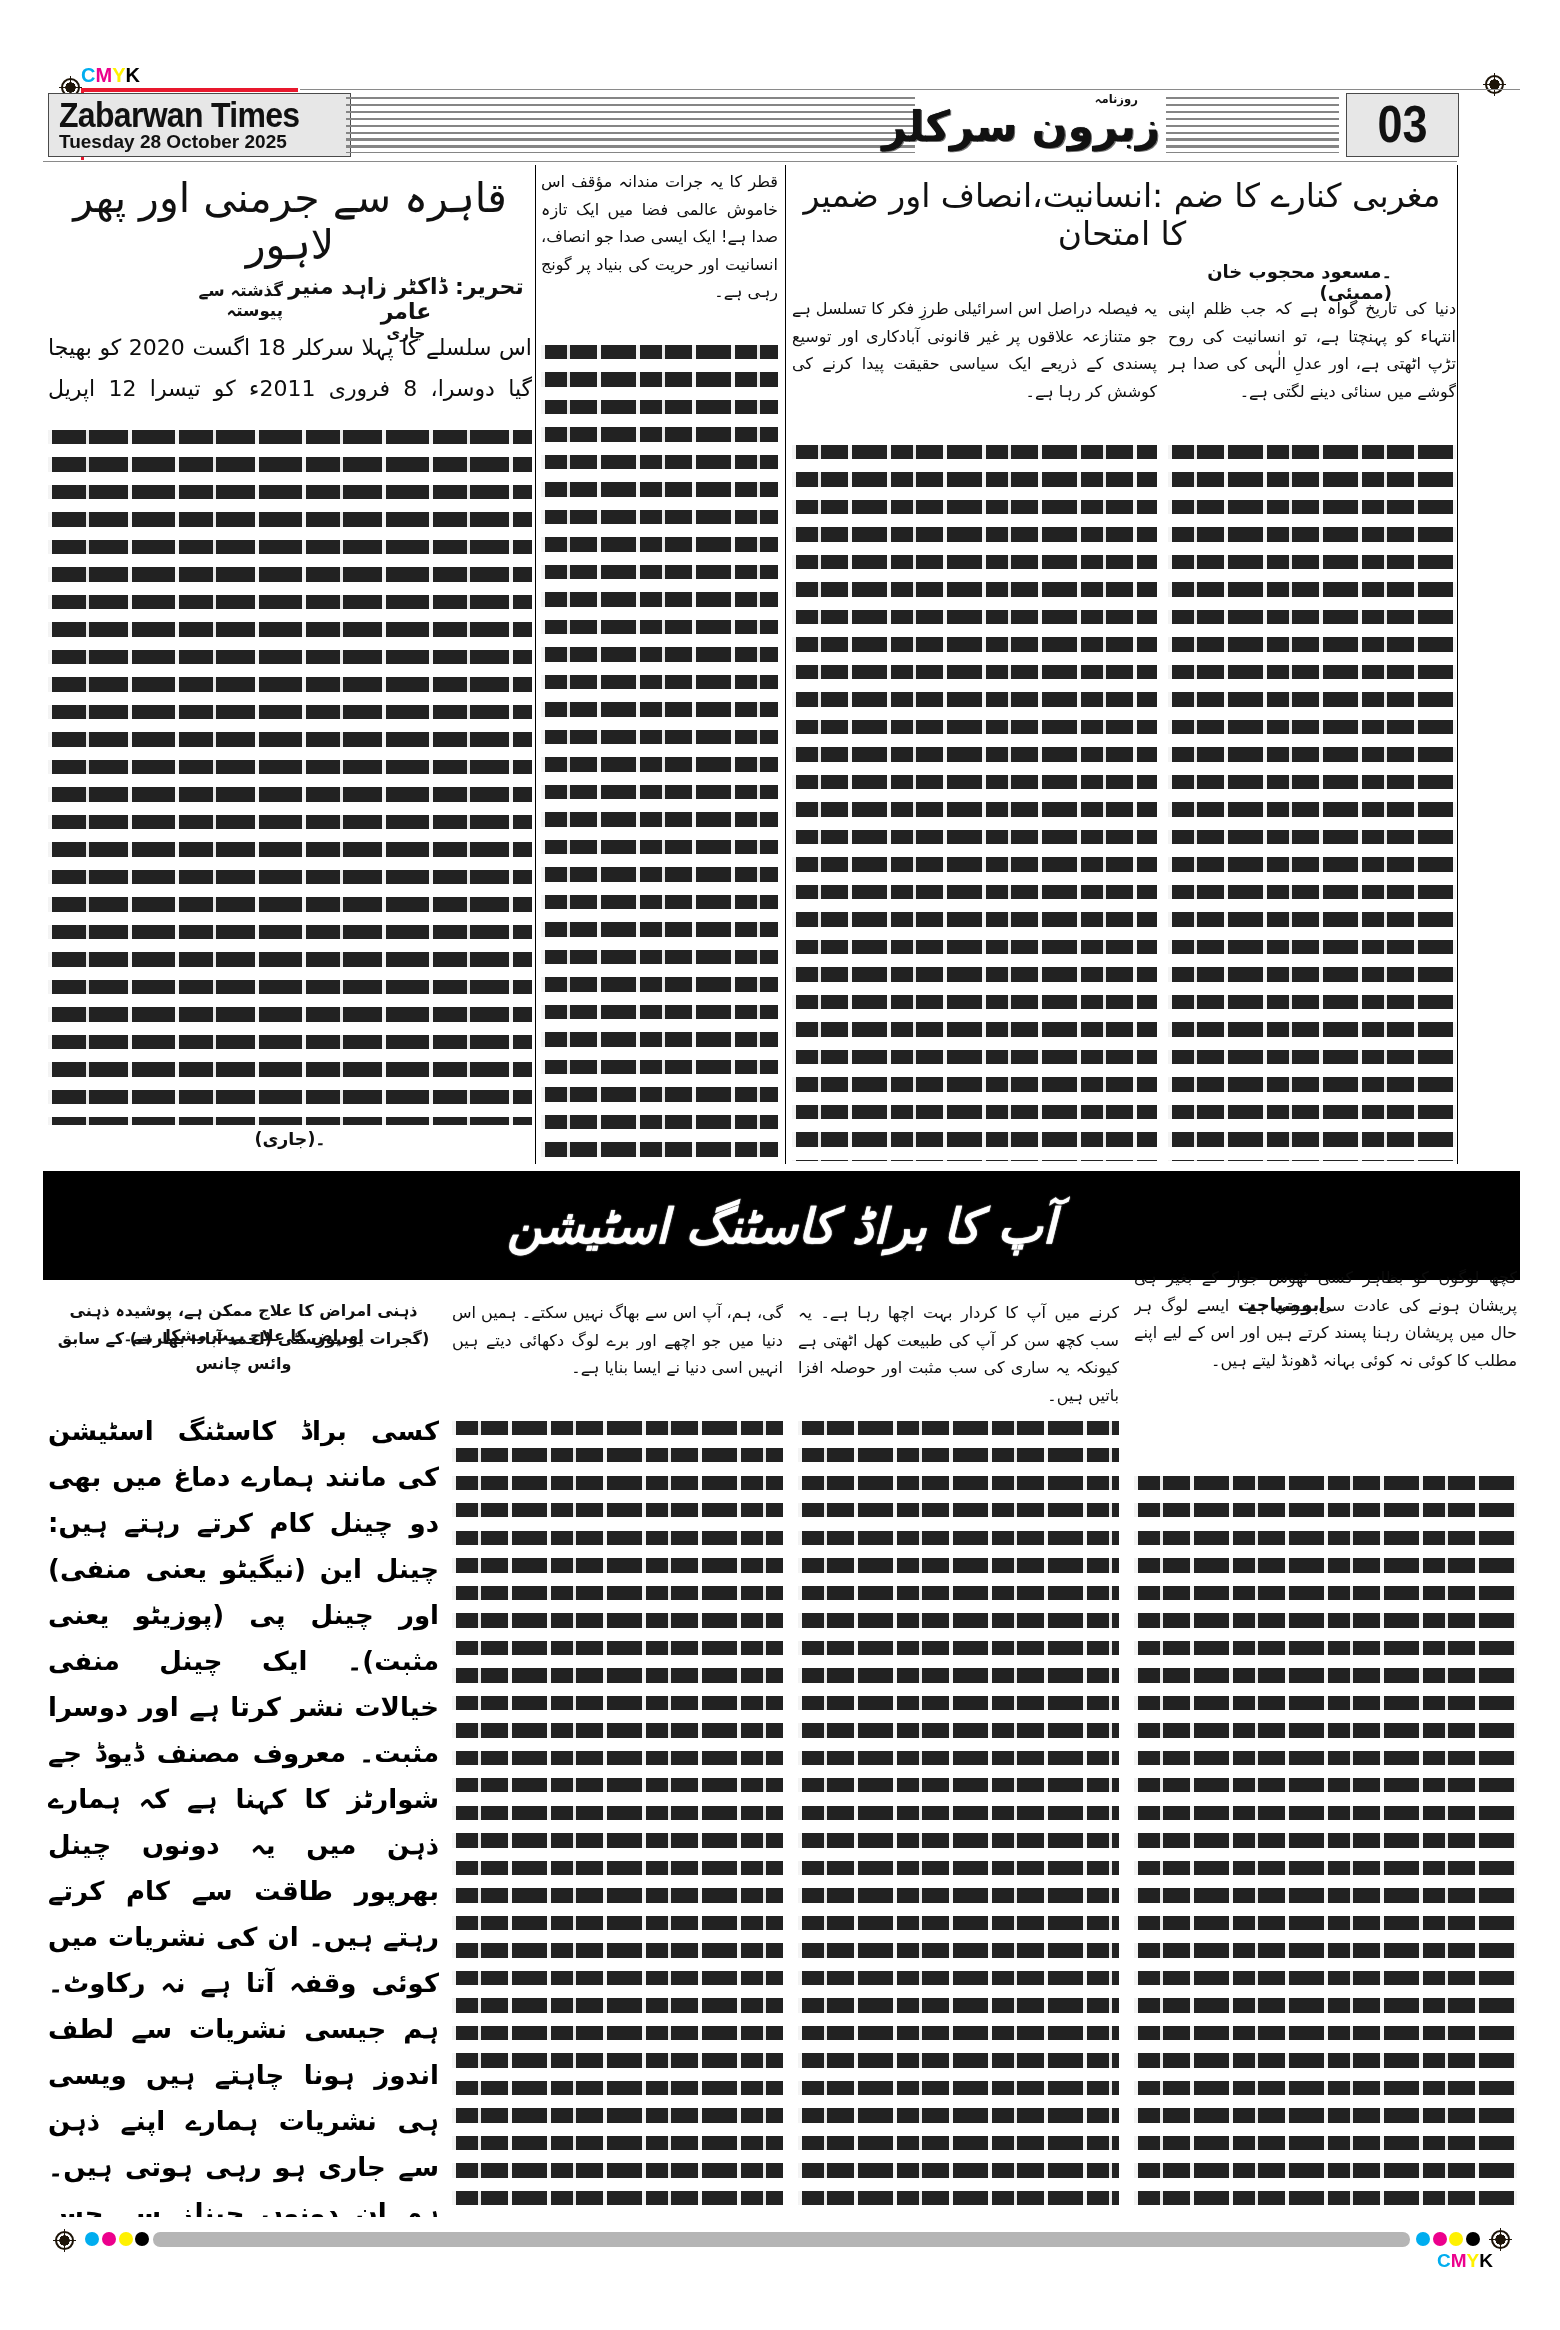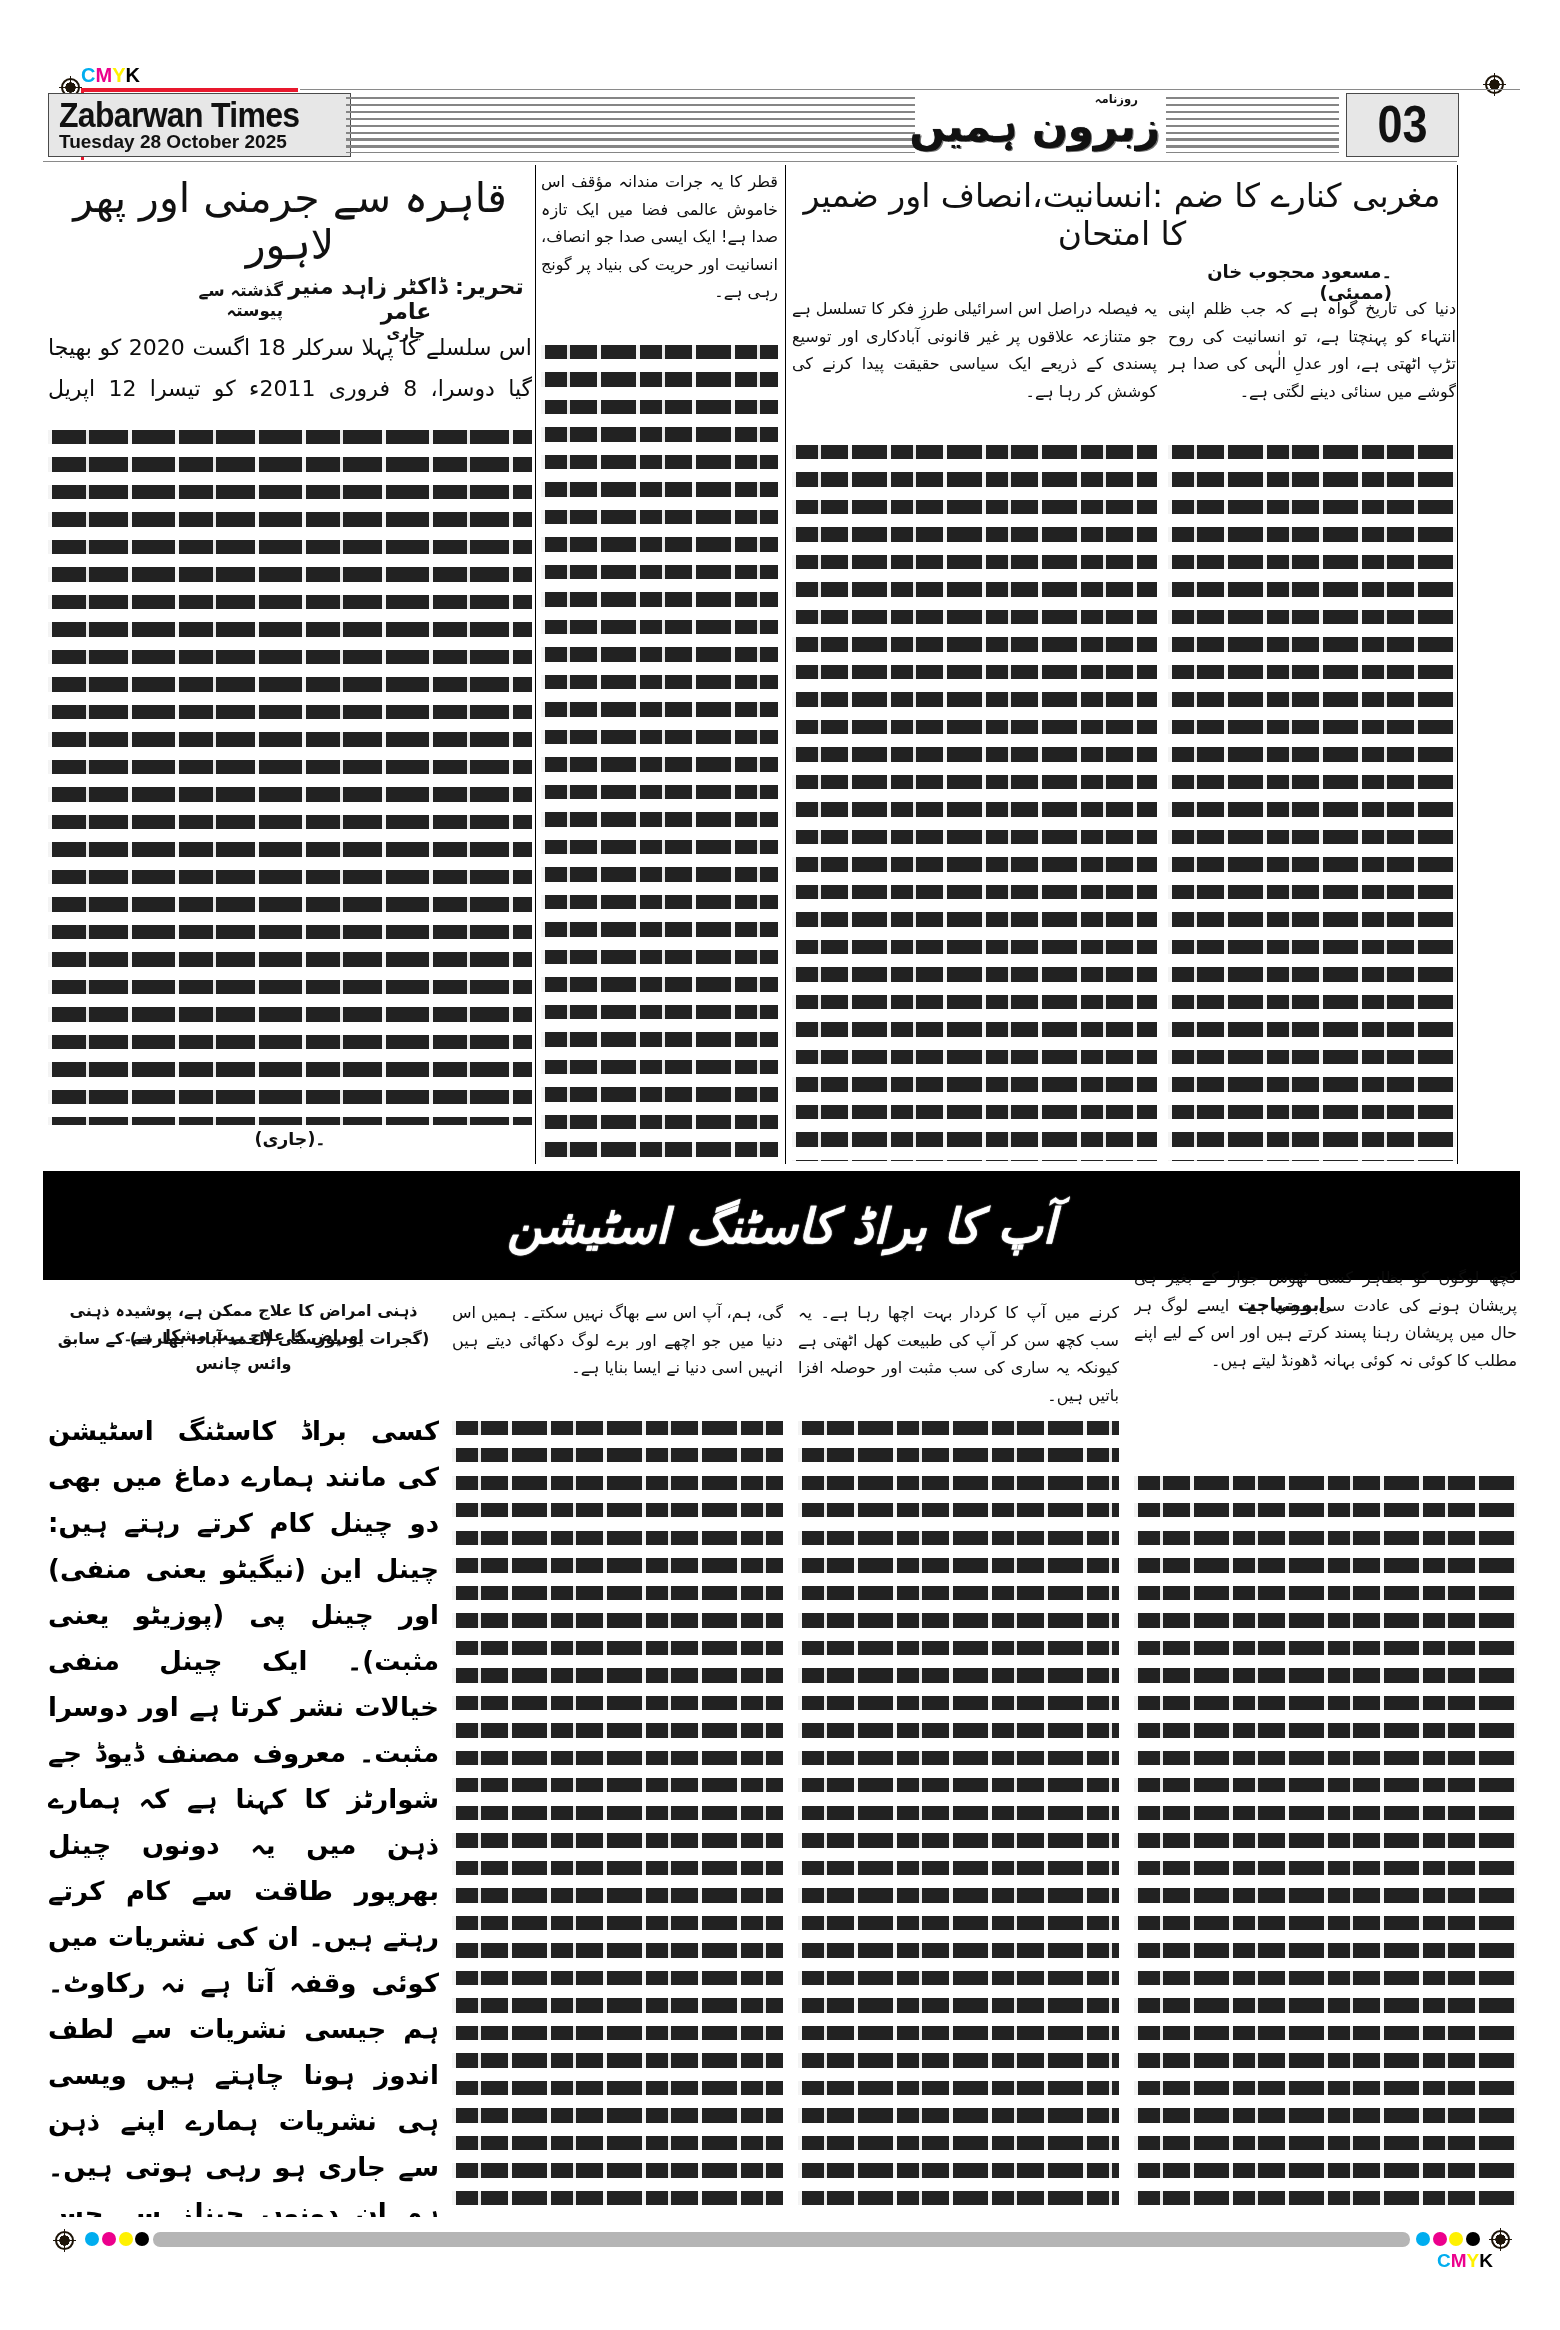--- a/index.html
+++ b/index.html
@@ -70,21 +70,21 @@
 
   <div class="abs mast-box" style="left:48px;top:93px;width:303px;height:64px;padding:4.3px 10px;box-sizing:border-box;">
     <div class="mast-title latin">Zabarwan Times</div>
     <div class="mast-date latin">Tuesday 28 October 2025</div>
   </div>
 
   <div class="abs" style="left:340px;top:93px;width:1005px;height:64px;display:flex;align-items:stretch;">
     <div class="pin" style="flex:1.05;margin:4.3px 5.8px;"></div>
     <div style="width:239px;position:relative;text-align:center;">
       <div class="rtl mast-daily abs" style="right:22px;top:-1.4px;">روزنامہ</div>
-      <div class="rtl mast-urdu abs" style="right:0;left:0;top:8.7px;">زبرون ہمیں</div>
+      <div class="rtl mast-urdu abs" style="right:0;left:0;top:8.7px;">زبرون سرکلر</div>
     </div>
     <div class="pin" style="flex:0.32;margin:4.3px 5.8px;"></div>
   </div>
 
   <div class="abs mast-box" style="left:1346px;top:93px;width:113px;height:64px;display:flex;align-items:center;justify-content:center;">
     <div class="mast-pg latin">03</div>
   </div>
 
   <div class="abs hairline" style="left:43px;top:161px;width:1414px;height:1.4px;"></div>
 

